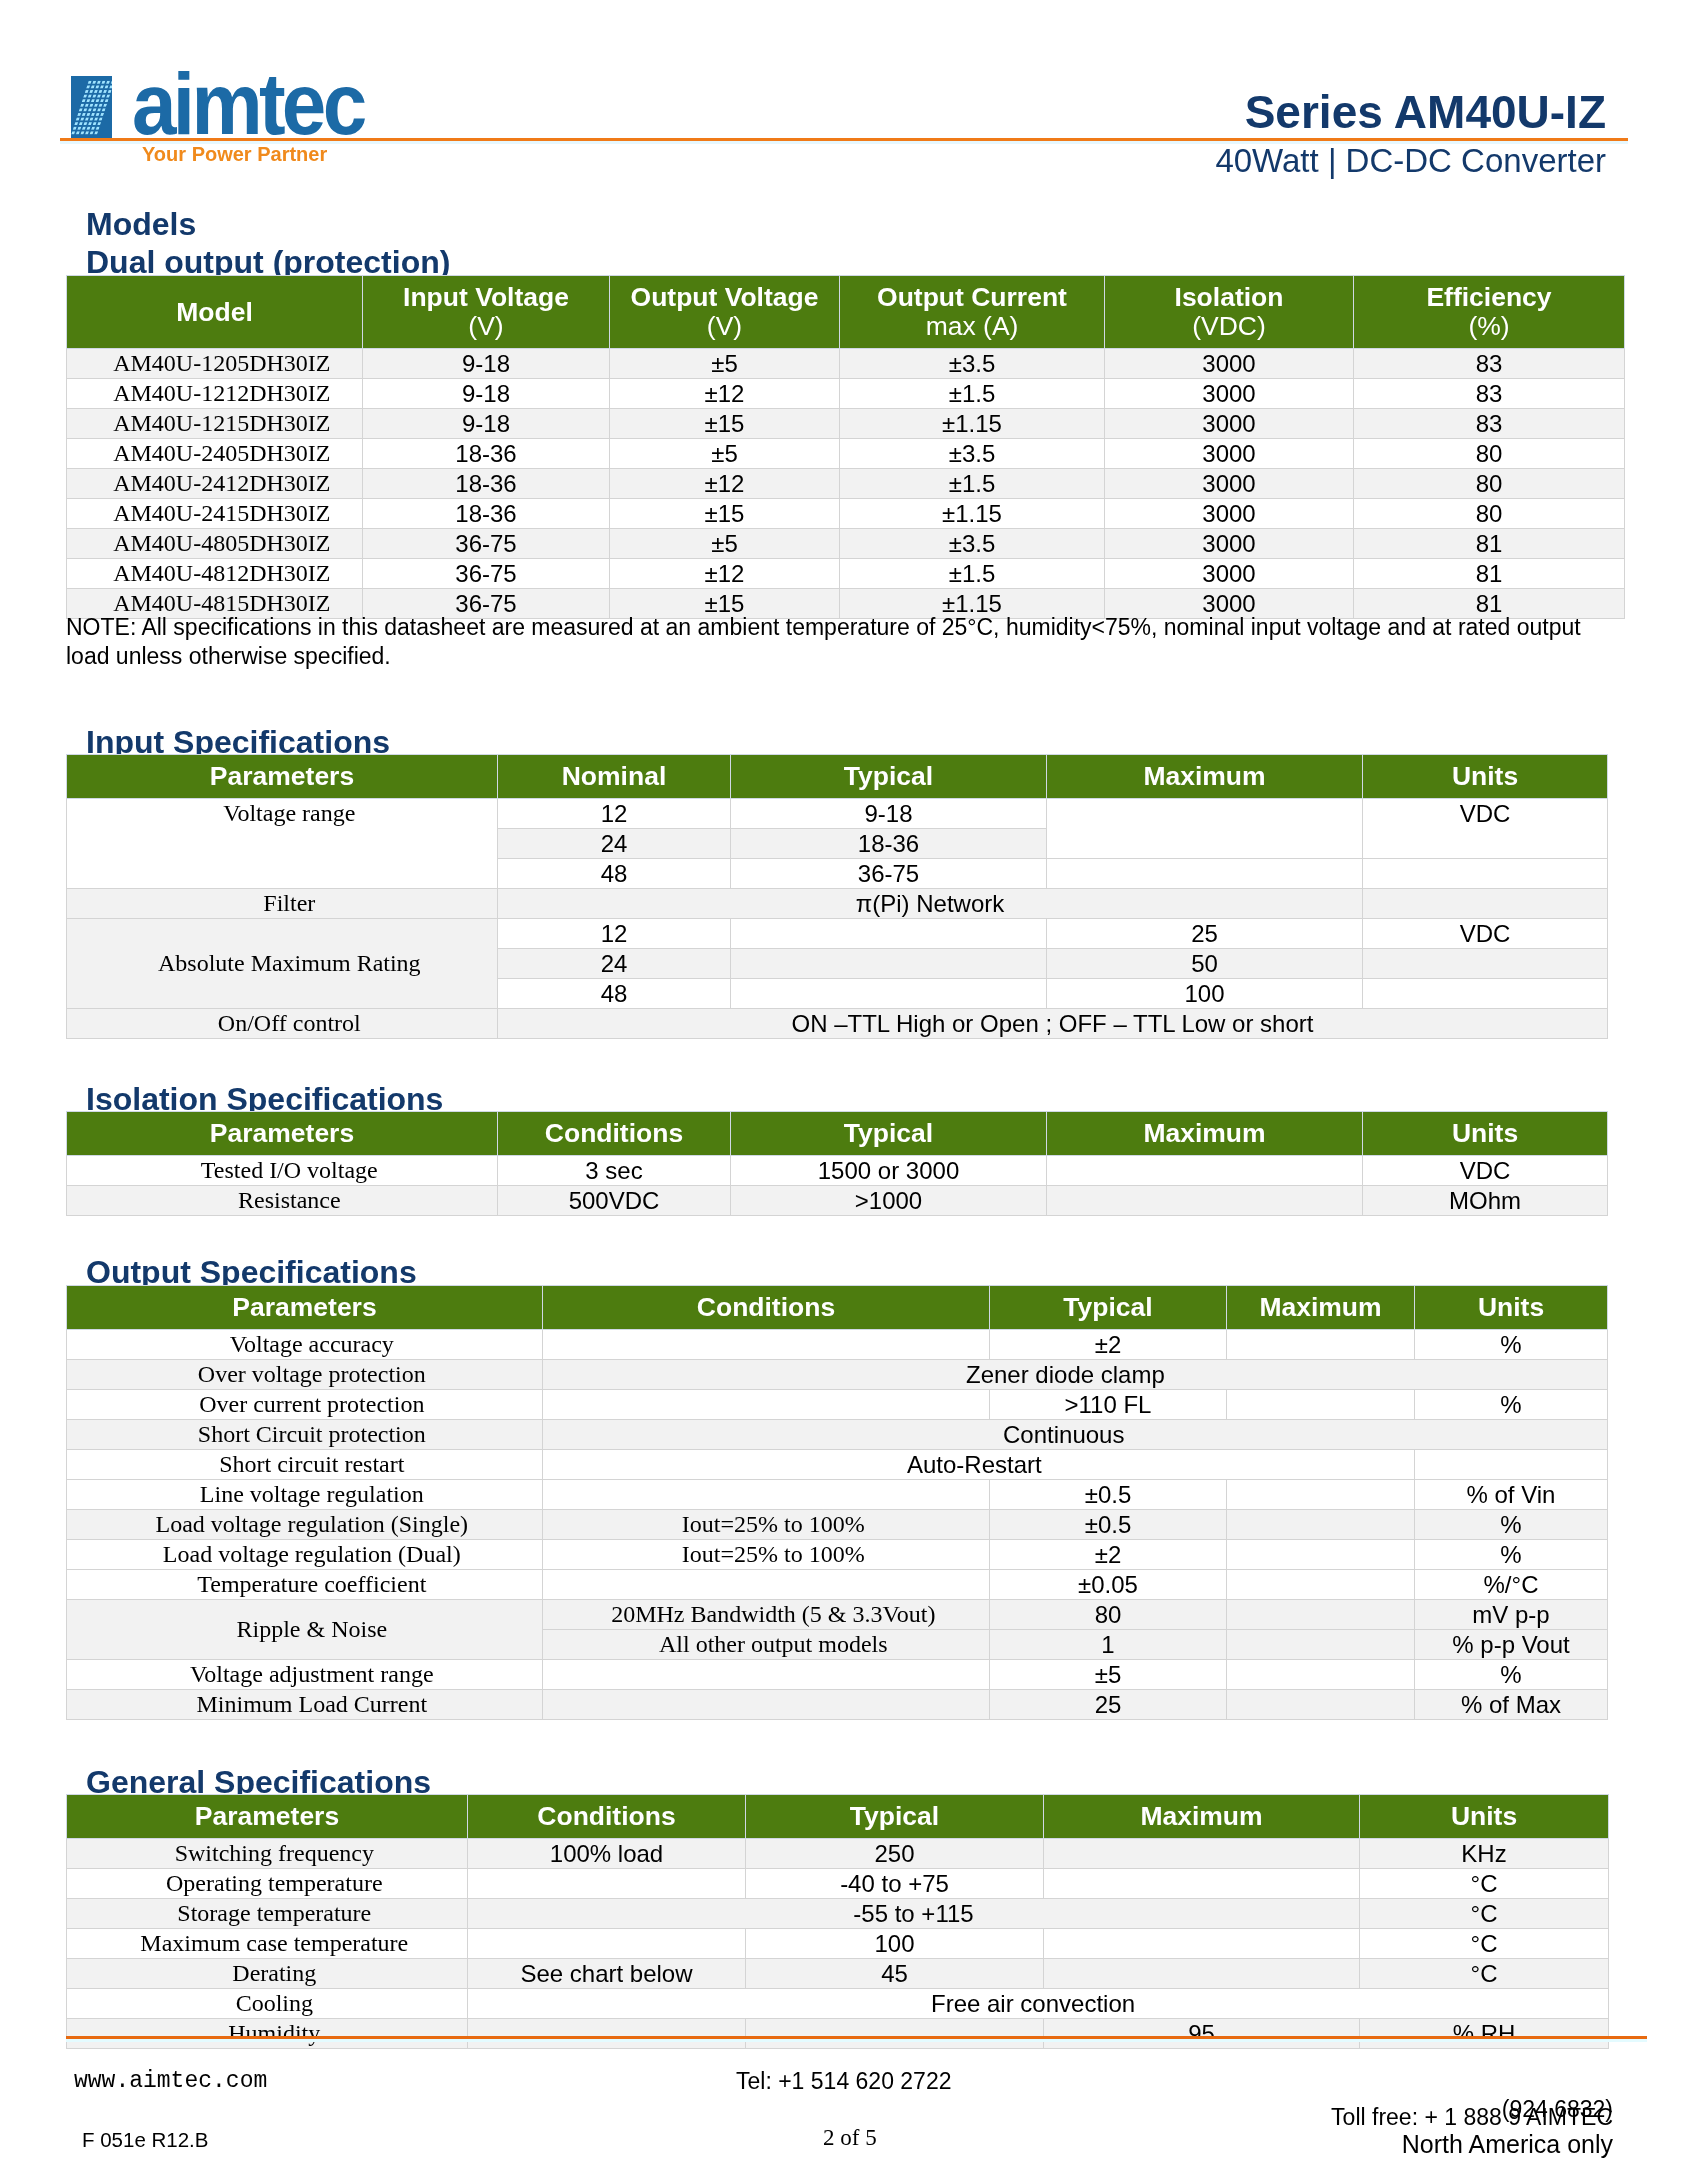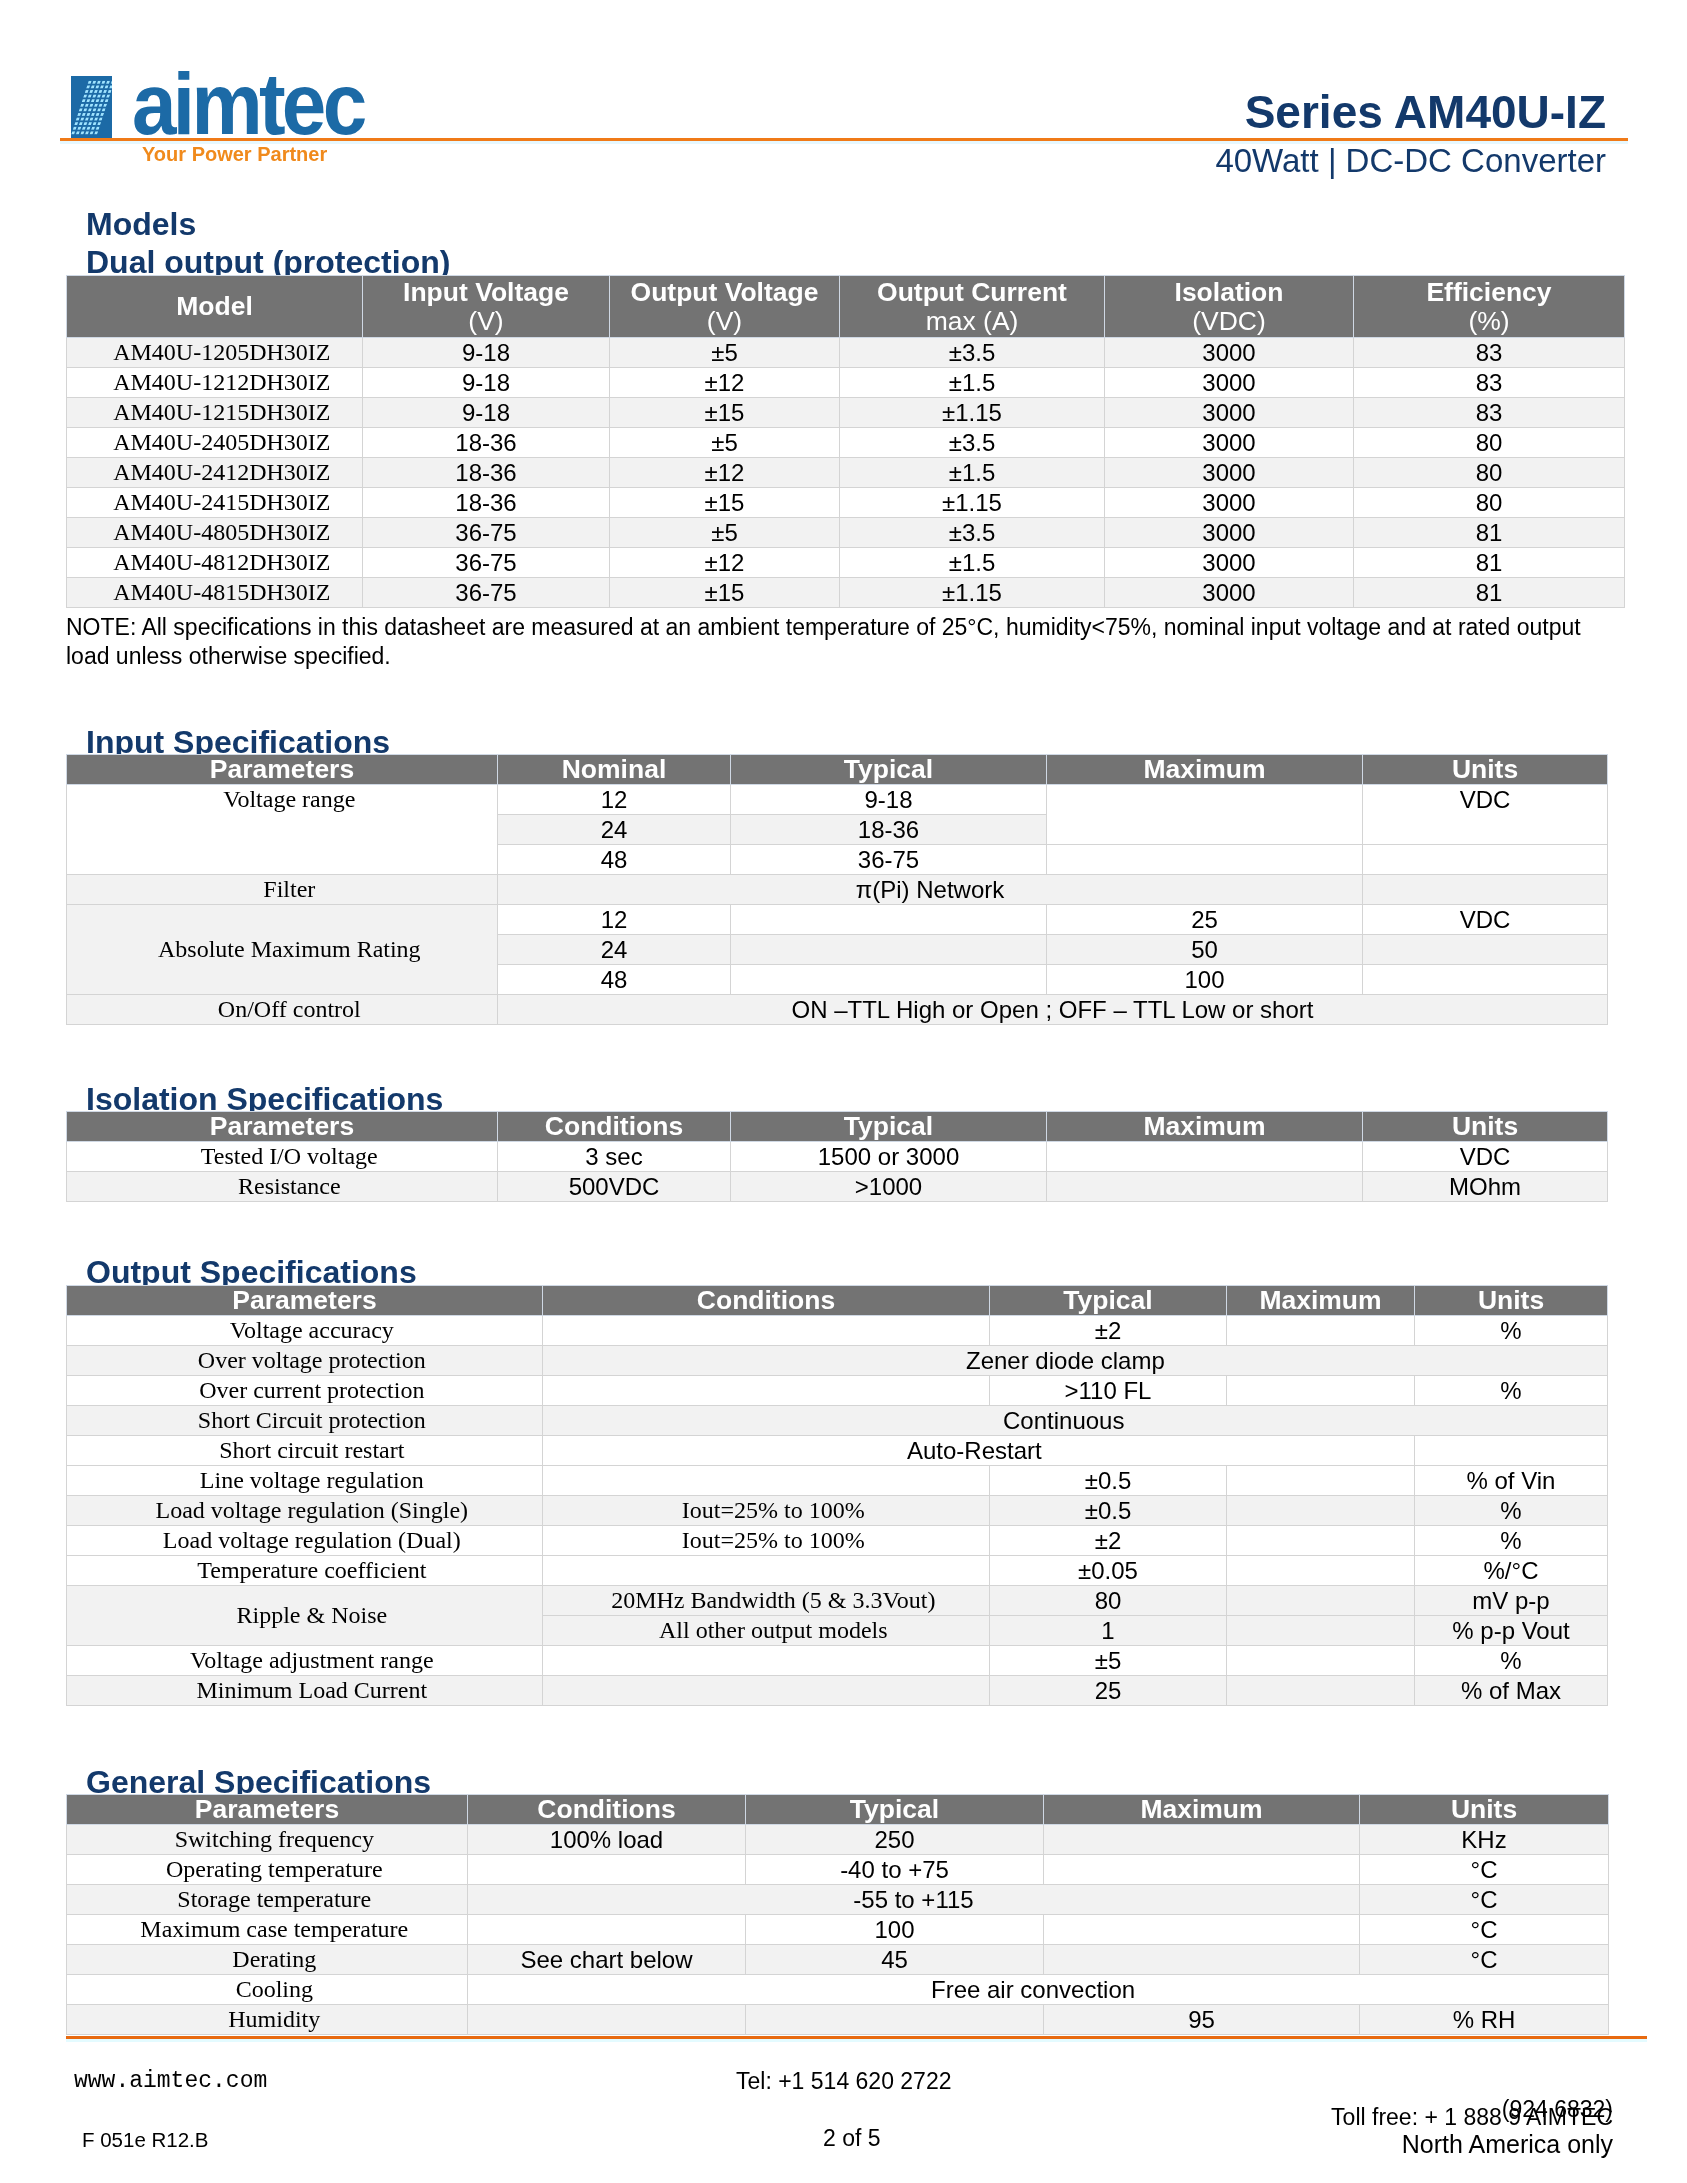--- a/index.html
+++ b/index.html
@@ -14,21 +14,21 @@
   .logo-word { position: absolute; left: 66px; top: -10.6px; font-family: "Liberation Sans", sans-serif; font-weight: bold; font-size: 87px; letter-spacing: -4px; color: #1c6aa6; transform: scaleX(0.92); transform-origin: left top; line-height: 1; }
   .tagline { position: absolute; left: 142px; top: 143px; font-size: 20px; font-weight: bold; color: #f08a1c; }
   .header-rule { position: absolute; left: 60px; top: 138px; width: 1568px; height: 2.6px; background: #f07a18; }
   .header-rule::after { content: ""; position: absolute; left: 0; top: 3.3px; width: 100%; height: 2.6px; background: #e6f8ff; }
   .series-title { position: absolute; right: 81px; top: 85px; font-size: 46px; font-weight: bold; color: #13396b; }
   .subtitle { position: absolute; right: 81px; top: 142px; font-size: 33px; font-weight: normal; color: #13396b; }
 
   h2.sec { position: absolute; left: 78px; margin: 8px; font-size: 32px; font-weight: bold; color: #13396b; }
 
   table.spec { position: absolute; left: 66px; border-collapse: collapse; table-layout: fixed; font-size: 24px; }
-  table.spec th { background: #737373; color: #fff; font-weight: bold; font-size: 26.5px; text-align: center; border: 1.3px solid #cfd8e4; padding: 0; line-height: 29px; }
+  table.spec th { background: #4d7c0f; color: #fff; font-weight: bold; font-size: 26.5px; text-align: center; border: 1.3px solid #cfd8e4; padding: 7px; line-height: 29px; }
   table.spec td { border: 1.3px solid #d4d4d4; padding: 0; text-align: center; height: 29px; line-height: 29px; white-space: nowrap; }
   table.spec td.left { text-align: center; padding-left: 14.6px; font-family: Liberation Serif, serif; }
   table.spec tr:nth-child(odd) td { background: #f2f2f2; }
   table.spec tr:nth-child(even) td { background: #ffffff; }
   table.spec td.alt { background: #f2f2f2 !important; }
   table.spec td.wht { background: #ffffff !important; }
 
   .note { position: absolute; left: 66px; top: 613px; width: 1542px; font-size: 23px; line-height: 29px; }
 
   .footer-rule { position: absolute; left: 66px; top: 2036px; width: 1581px; height: 2.6px; background: #e86a10; }
@@ -436,15 +436,15 @@
     </tr>
   </tbody>
 </table>
 
 <div class="footer-rule"></div>
 <div class="foot" style="left:74px; top:2068px;font-family:Liberation Mono, monospace;">www.aimtec.com</div>
 <div class="foot" style="left:736px; top:2068px;">Tel: +1 514 620 2722</div>
 <div class="foot" style="right:74px; top:2068px; text-align:right;margin-top:36px;">Toll free: + 1 888 9 AIMTEC</div>
 <div class="foot" style="right:74px; top:2096px; text-align:right;">(924 6832)</div>
 <div class="foot" style="left:82px; top:2128px; font-size:20.5px;">F 051e R12.B</div>
-<div class="foot" style="left:823px; top:2125px;">2 of 5</div>
+<div class="foot" style="left:823px; top:2125px;font-family:Liberation Serif, serif;">2 of 5</div>
 <div class="foot" style="right:74px; top:2130px; font-size:25px; text-align:right;">North America only</div>
 
 
 </body></html>

